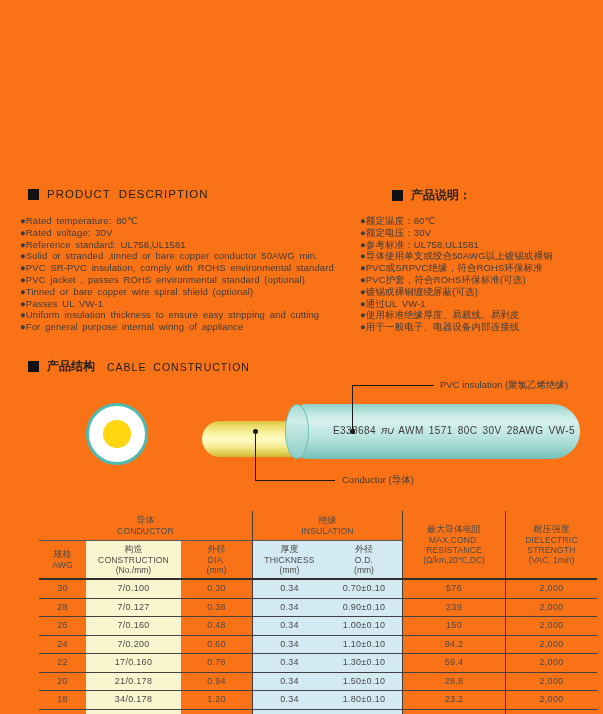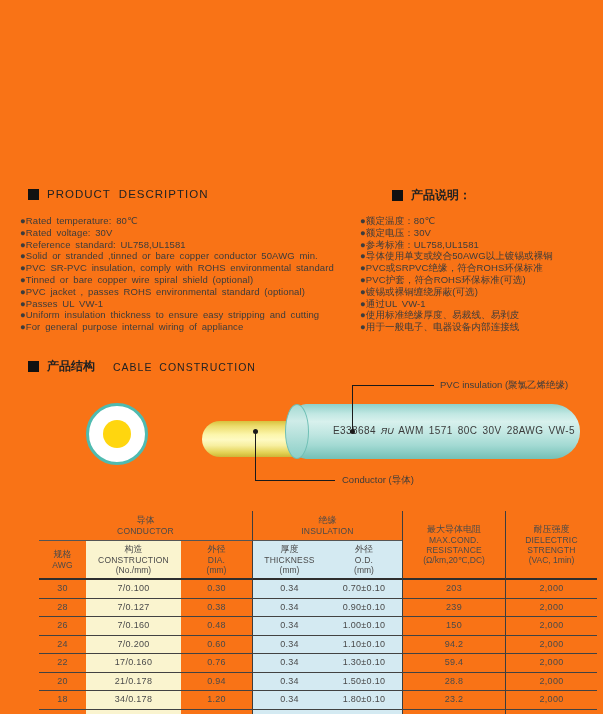--- a/index.html
+++ b/index.html
@@ -4,21 +4,21 @@
 <style>
   html,body{margin:0;padding:0;background:#fff;}
   #page{position:relative;width:603px;height:714px;background:#f97316;overflow:hidden;
         font-family:"Liberation Sans","DejaVu Sans",sans-serif;color:#3c3c3c;}
 
   
   .sec-head{position:absolute;display:flex;align-items:center;gap:8px;}
   .sq{width:11px;height:11px;background:#111;flex:0 0 auto;}
   .head-en{font-size:11.5px;letter-spacing:1px;word-spacing:4px;color:#222;}
   .head-zh{font-size:12px;font-weight:bold;color:#222;}
-  .head-sub{font-size:10.5px;letter-spacing:1px;word-spacing:3px;color:#222;margin-left:10px;}
+  .head-sub{font-size:10.5px;letter-spacing:1px;word-spacing:3px;color:#222;margin-left:4px;}
 
   
   .blist{position:absolute;font-size:9.5px;line-height:11.8px;color:#3c3c3c;}
   .blist .ln{white-space:nowrap;word-spacing:2px;letter-spacing:0.1px;}
 
   
   .xsec-ring{position:absolute;left:86px;top:403px;width:62px;height:62px;border:3px solid #4fbbb0;
              border-radius:50%;background:#fff;box-sizing:border-box;}
   .xsec-core{position:absolute;left:103px;top:420px;width:28px;height:28px;border-radius:50%;background:#ffd60f;}
   .conductor-cyl{position:absolute;left:202px;top:421px;width:108px;height:36px;
@@ -69,22 +69,22 @@
     <span class="sq"></span>
     <span class="head-zh">产品说明：</span>
   </div>
 
   <div class="blist" style="left:20px;top:215px;width:345px;">
     <div class="ln">●Rated temperature: 80℃</div>
     <div class="ln">●Rated voltage: 30V</div>
     <div class="ln">●Reference standard: UL758,UL1581</div>
     <div class="ln">●Solid or stranded ,tinned or bare copper conductor 50AWG min.</div>
     <div class="ln">●PVC SR-PVC insulation, comply with ROHS environmental standard</div>
+    <div class="ln">●PVC jacket , passes ROHS environmental standard (optional)</div>
     <div class="ln">●Tinned or bare copper wire spiral shield (optional)</div>
-    <div class="ln">●PVC jacket , passes ROHS environmental standard (optional)</div>
     <div class="ln">●Passes UL VW-1</div>
     <div class="ln">●Uniform insulation thickness to ensure easy stripping and cutting</div>
     <div class="ln">●For general purpose internal wiring of appliance</div>
   </div>
 
   <div class="blist" style="left:360px;top:215px;width:240px;">
     <div class="ln">●额定温度：80℃</div>
     <div class="ln">●额定电压：30V</div>
     <div class="ln">●参考标准：UL758,UL1581</div>
     <div class="ln">●导体使用单支或绞合50AWG以上镀锡或裸铜</div>
@@ -173,21 +173,21 @@
       <span class="zh">外径</span>
       <span class="en">O.D.</span>
       <span class="unit">(mm)</span>
     </div>
 
     <div class="dcell">30</div>
     <div class="dcell yellow">7/0.100</div>
     <div class="dcell">0.30</div>
     <div class="dcell blue bl">0.34</div>
     <div class="dcell blue">0.70±0.10</div>
-    <div class="dcell bl">203</div>
+    <div class="dcell bl">576</div>
     <div class="dcell bl">2,000</div>
 
     <div class="dcell">28</div>
     <div class="dcell yellow">7/0.127</div>
     <div class="dcell">0.38</div>
     <div class="dcell blue bl">0.34</div>
     <div class="dcell blue">0.90±0.10</div>
     <div class="dcell bl">239</div>
     <div class="dcell bl">2,000</div>
 

